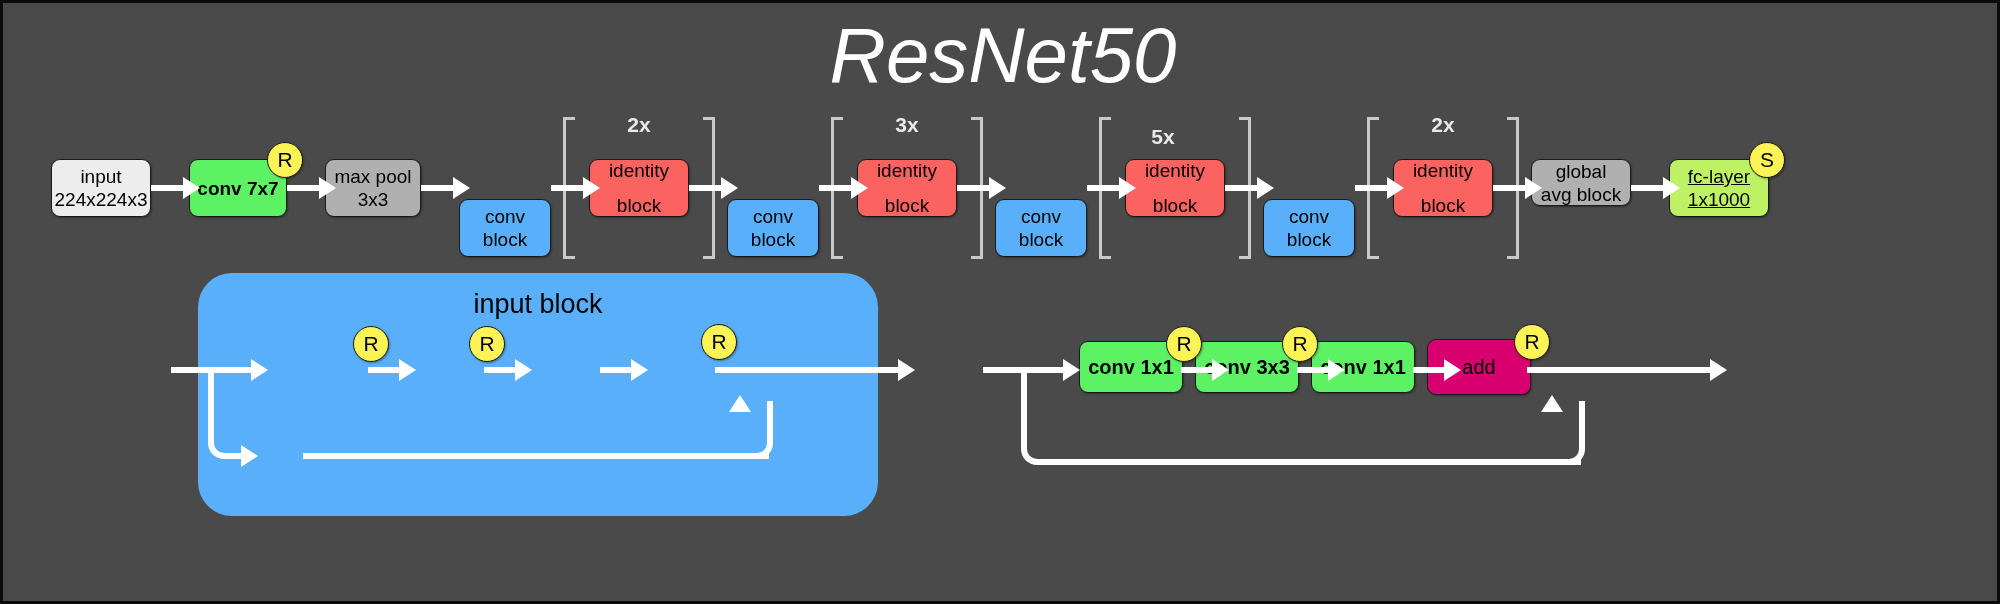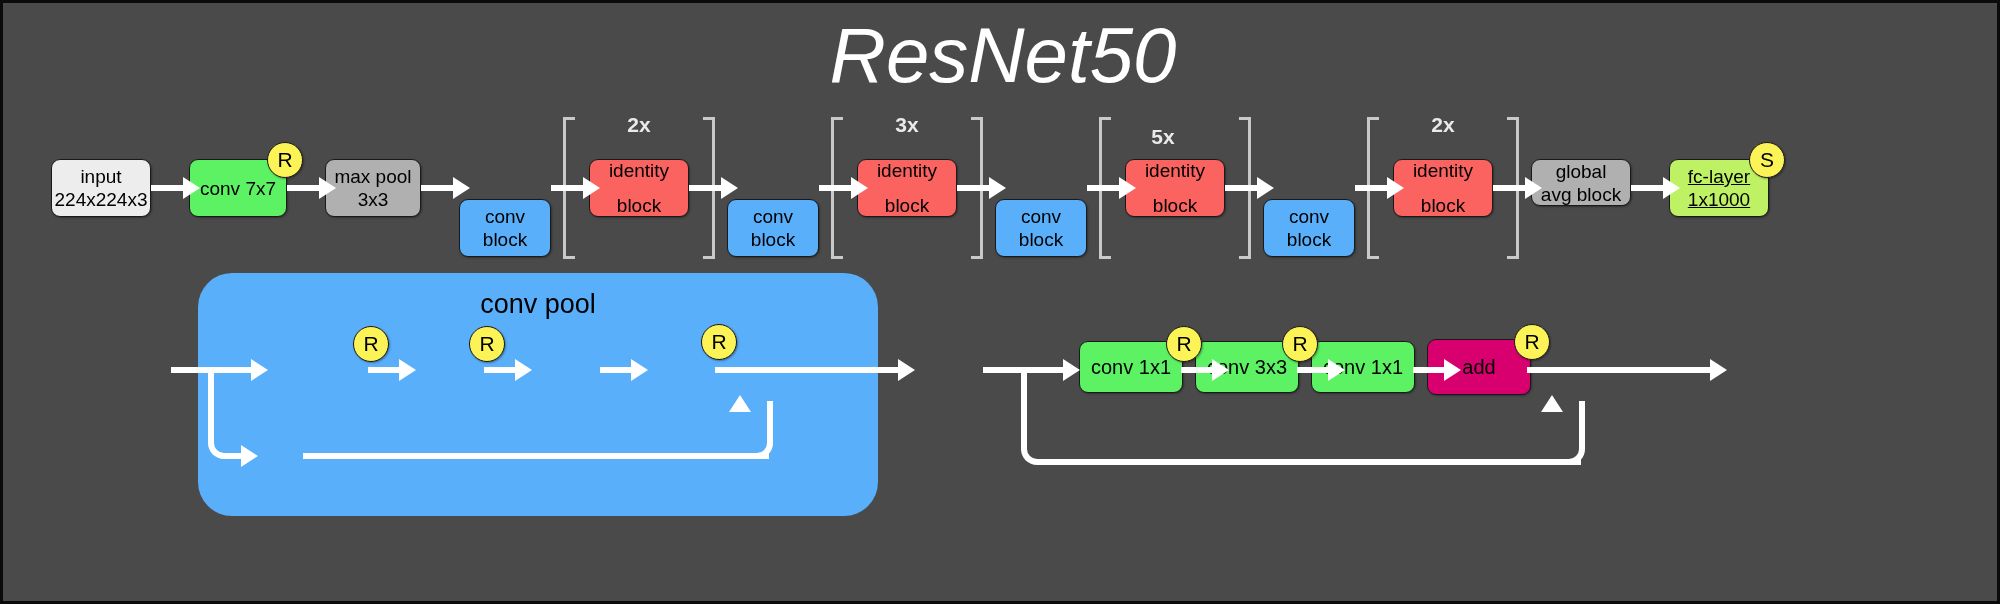--- a/index.html
+++ b/index.html
@@ -48,21 +48,21 @@
     font-size: 20px;
     line-height: 25px;
     text-align: center;
     white-space: pre;
     box-shadow: 1px 1px 2px rgba(0,0,0,0.35);
   }
   .node .ln { display: block; }
 
   .n-input   { background: #ededed; }
   .n-gray    { background: #b0b0b0; }
-  .n-green   { background: #5cf264; }
+  .n-green   { background: #5cf264; font-weight: bold; }
   .n-blue    { background: #5aaffa; margin-top: 40px; }
   .n-red     { background: #fa6360; gap: 12px; }
   .n-peach   { background: #bef264; text-decoration: underline; }
   .n-add     { background: #d8006e; color:#000; }
 
   
   .badge {
     position: absolute;
     width: 34px;
     height: 34px;
@@ -208,21 +208,21 @@
       <div class="wline hline" style="left: 1490px; top: 182px; width: 38px;"></div>
       <div class="arrowhead" style="left: 1522px; top: 174px;"></div>
       <div class="node n-gray" style="left: 1528px; top: 156px; width: 100px; height: 47px; font-size: 19px; line-height: 23px;"><span class="ln">global</span><span class="ln">avg block</span></div>
       <div class="wline hline" style="left: 1628px; top: 182px; width: 38px;"></div>
       <div class="arrowhead" style="left: 1660px; top: 174px;"></div>
       <div class="node n-peach" style="left: 1666px; top: 156px; width: 100px; height: 58px; font-size: 19px; line-height: 23px;"><span class="ln">fc-layer</span><span class="ln">1x1000</span></div>
       <div class="badge" style="left: 1746px; top: 139px;">S</div>
     </div>
 
   <div class="panel panel-blue" style="left:195px; top:270px; width:680px; height:243px;">
-    <div class="panel-title">conv pool</div>
+    <div class="panel-title">input block</div>
   </div>
 
   <div class="wline hline" style="left:168px; top:364px; width:86px;"></div>
   <div class="arrowhead" style="left:248px; top:356px;"></div>
 
   <div class="elbow bl" style="left:205px; top:364px; width:40px; height:92px;"></div>
   <div class="arrowhead" style="left:238px; top:442px;"></div>
 
   <div class="wline hline" style="left:365px; top:364px; width:38px;"></div>
   <div class="arrowhead" style="left:396px; top:356px;"></div>

